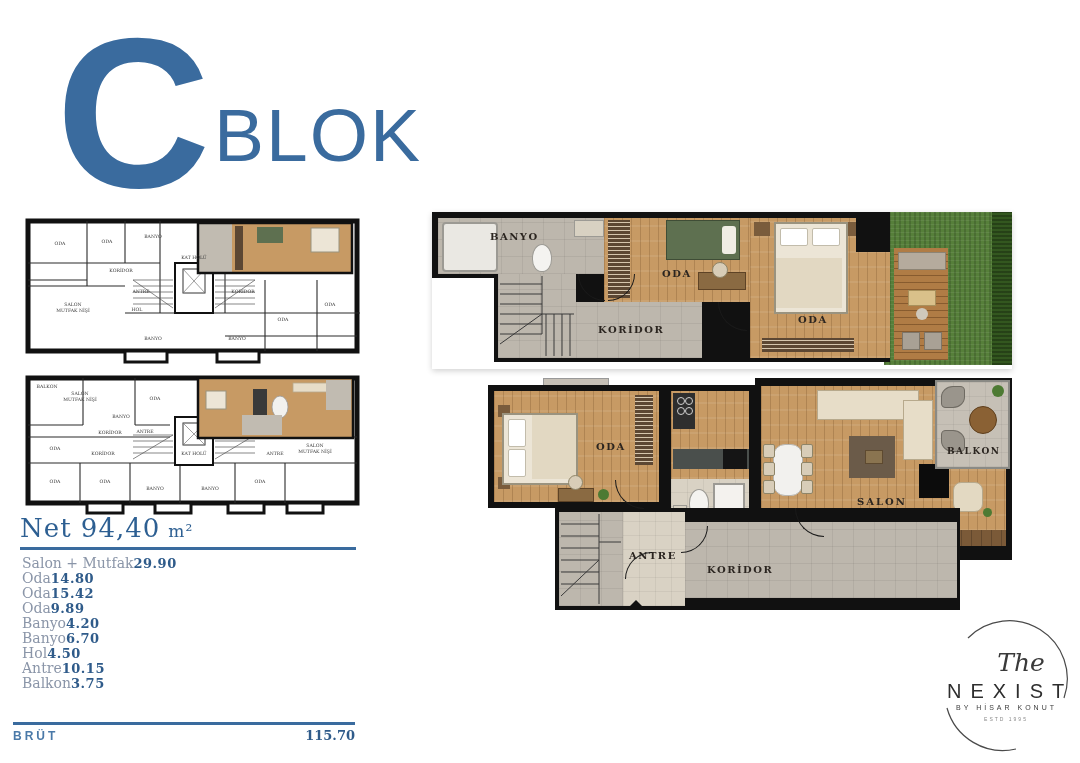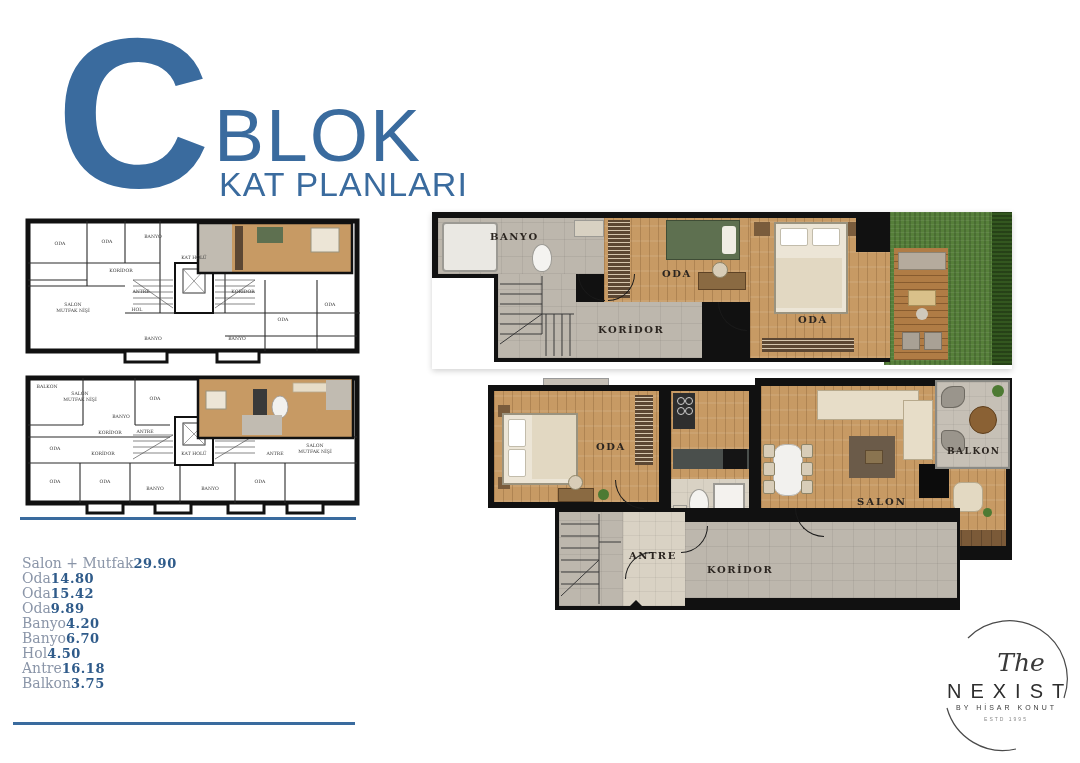--- a/index.html
+++ b/index.html
@@ -83,21 +83,20 @@
   .arrow-up{position:absolute;width:0;height:0;border-left:9px solid transparent;
             border-right:9px solid transparent;border-bottom:9px solid #111;}
 </style>
 </head>
 <body>
 
 <div class="page">
 
   <div class="big-c">C</div>
   <div class="blok">BLOK</div>
-  <div class="kat">KAT PLANLARI</div>
 
   <div class="keyplan" style="left:25px;top:218px;width:335px;height:150px;">
     <svg width="335" height="150" viewBox="0 0 335 150">
       <rect x="3" y="3" width="329" height="130" fill="#ffffff" stroke="#111" stroke-width="5"></rect>
       <rect x="100" y="133" width="42" height="11" fill="#fff" stroke="#111" stroke-width="3"></rect>
       <rect x="192" y="133" width="42" height="11" fill="#fff" stroke="#111" stroke-width="3"></rect>
       <g stroke="#2a2a2a" stroke-width="1.1" fill="none">
         <line x1="62" y1="3" x2="62" y2="68"></line>
           <line x1="100" y1="3" x2="100" y2="45"></line>
         <line x1="135" y1="3" x2="135" y2="95"></line>
@@ -399,20 +398,21 @@
       <div class="door door-tl" style="left:70px;top:44px;width:26px;height:26px;"></div>
     </div>
     <div class="arrow-up" style="left:142px;top:222px;"></div>
 
     <div class="door door-bl" style="left:130px;top:102px;width:28px;height:28px;"></div>
     <div class="door door-br" style="left:196px;top:148px;width:26px;height:26px;"></div>
     <div class="door door-bl" style="left:310px;top:130px;width:28px;height:28px;"></div>
   </div>
 
   <div class="title-row">
+    <span class="net-wrap"><span>Net 94,40</span><span class="net-unit">m²</span></span>
   </div>
 
   <div class="rows">
     <div class="row">
         <span class="n">Salon + Mutfak</span>
         <span class="v">29.90</span>
       </div>
     <div class="row">
         <span class="n">Oda</span>
         <span class="v">14.80</span>
@@ -432,29 +432,33 @@
     <div class="row">
         <span class="n">Banyo</span>
         <span class="v">6.70</span>
       </div>
     <div class="row">
         <span class="n">Hol</span>
         <span class="v">4.50</span>
       </div>
     <div class="row">
         <span class="n">Antre</span>
-        <span class="v">16.18</span>
+        <span class="v">10.15</span>
       </div>
     <div class="row">
         <span class="n">Balkon</span>
         <span class="v">3.75</span>
       </div>
   </div>
 
   <div class="totals">
+    <div class="trow">
+        <span class="n">BRÜT</span>
+        <span class="v">115.70</span>
+      </div>
   </div>
 
   <div class="logo">
     <svg width="134" height="140" viewBox="0 0 134 140">
       <path d="M 30 18 A 58 58 0 0 1 126 78" fill="none" stroke="#4a4a4a" stroke-width="1.2"></path>
       <path d="M 9 88 A 58 58 0 0 0 78 129" fill="none" stroke="#4a4a4a" stroke-width="1.2"></path>
     </svg>
     <div class="logo-the">The</div>
     <div class="logo-name">NEXIST</div>
     <div class="logo-by">BY HİSAR KONUT</div>

